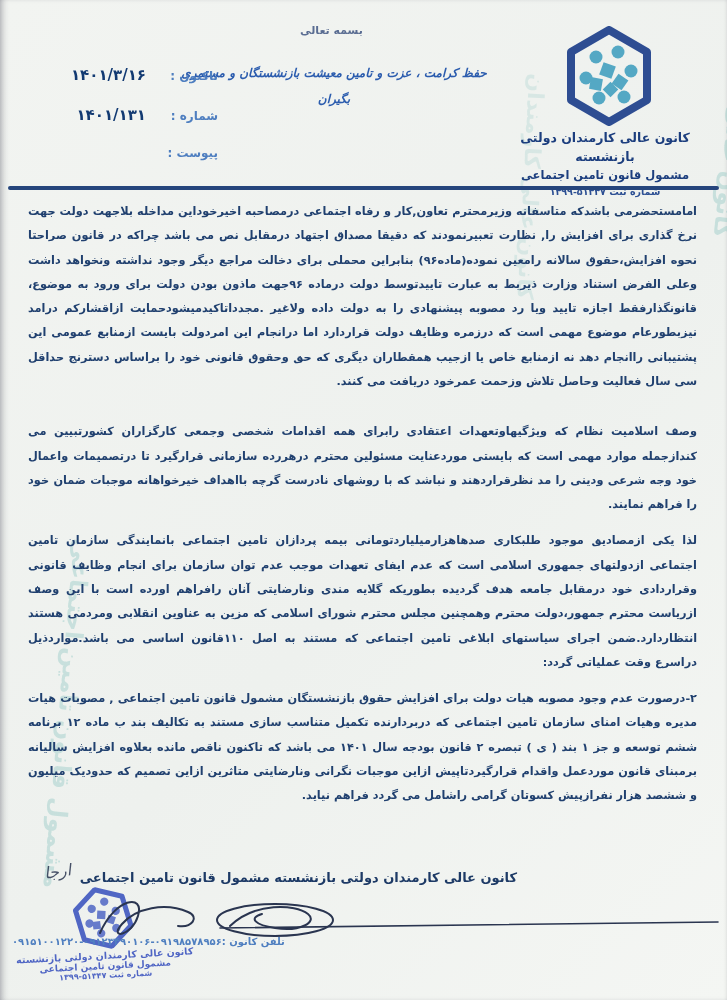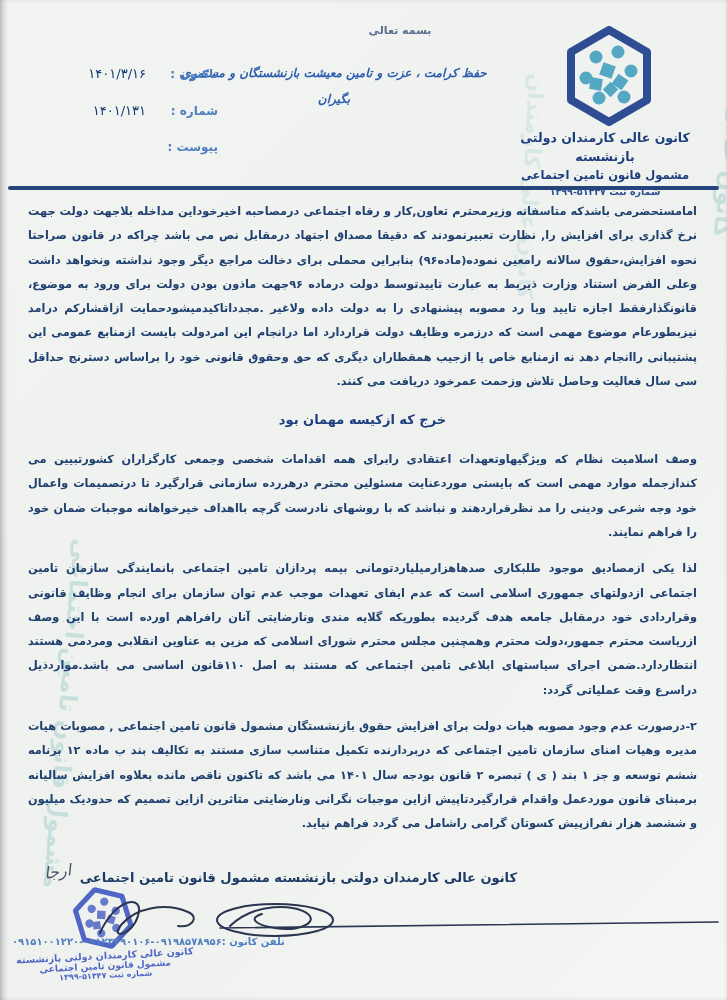--- a/index.html
+++ b/index.html
@@ -12,38 +12,38 @@
     width:727px;height:1000px;
     margin:0 auto;
     background:linear-gradient(135deg,#f2f4f1 0%,#eef1ee 55%,#f4f6f3 100%);
     overflow:hidden;
     box-shadow:inset 6px 0 8px -6px rgba(40,40,60,.55), inset -2px 0 4px -3px rgba(40,40,60,.25);
     direction:rtl;
   }
   
   .bismillah{
     position:absolute;top:24px;left:300px;width:200px;
-    text-align:center;font-size:11px;color:#5a6d92;font-weight:700;
+    text-align:left;font-size:11px;color:#5a6d92;font-weight:700;
   }
   .logo-box{position:absolute;top:26px;right:68px;width:100px;height:100px;}
   .org-block{
     position:absolute;top:128px;right:22px;width:200px;text-align:center;
     color:#1c3e7e;line-height:1.55;
   }
   .org-name1{font-size:12.5px;font-weight:700;}
   .org-name2{font-size:11.5px;font-weight:700;}
   .org-reg{font-size:9.5px;font-weight:700;color:#2c4f93;}
   .motto{
     position:absolute;top:60px;right:228px;width:330px;text-align:center;
     color:#2b5cae;font-weight:700;font-size:12px;line-height:2.2;font-style:italic;
   }
   .fields{position:absolute;top:66px;left:18px;width:200px;font-size:12px;}
   .field-row{display:flex;flex-direction:row;align-items:baseline;margin-bottom:22px;}
   .field-label{color:#4f7fc0;font-weight:700;width:72px;}
-  .field-value{color:#123a72;font-weight:400;font-size:13px;letter-spacing:.5px;}
+  .field-value{color:#123a72;font-weight:700;font-size:15px;letter-spacing:.5px;}
   .rule{
     position:absolute;top:186px;left:8px;right:8px;height:4px;
     background:#25457c;border-radius:2px;
   }
   
   .body-text{
     position:absolute;top:200px;right:30px;left:28px;bottom:112px;
     color:#20406f;font-size:11.3px;font-weight:700;
     text-align:justify;line-height:2.15;overflow:hidden;
   }
@@ -138,21 +138,20 @@
       <span class="field-label">پیوست :</span>
       <span class="field-value"></span>
     </div>
   </div>
 
   <div class="rule"></div>
 
   <div class="body-text">
     <p>امامستحضرمی باشدکه متاسفانه وزیرمحترم تعاون,کار و رفاه اجتماعی  درمصاحبه اخیرخوداین مداخله بلاجهت دولت جهت نرخ گذاری برای افزایش را, نظارت تعبیرنمودند که دقیقا مصداق اجتهاد درمقابل نص می باشد چراکه در قانون صراحتا نحوه افزایش،حقوق سالانه رامعین نموده(ماده۹۶) بنابراین محملی برای دخالت مراجع دیگر وجود نداشته ونخواهد داشت وعلی الفرض استناد وزارت ذیربط به عبارت تاییدتوسط دولت درماده ۹۶جهت ماذون بودن دولت برای ورود به موضوع، قانونگذارفقط اجازه تایید ویا رد مصوبه پیشنهادی را به دولت داده ولاغیر .مجدداتاکیدمیشودحمایت ازاقشارکم درامد نیزبطورعام موضوع مهمی است که درزمره وظایف دولت قراردارد اما درانجام این امردولت بایست ازمنابع عمومی این پشتیبانی راانجام دهد نه ازمنابع خاص یا ازجیب همقطاران دیگری که حق وحقوق قانونی خود را براساس دسترنج حداقل سی سال فعالیت وحاصل تلاش وزحمت عمرخود دریافت می کنند.</p>
     <div class="poem">
-      <span>خرج که ازکیسه مهمان بود</span>
     </div>
     <p>وصف اسلامیت نظام که ویژگیهاوتعهدات اعتقادی رابرای همه اقدامات شخصی وجمعی کارگزاران کشورتبیین می کندازجمله موارد مهمی است که بایستی موردعنایت مسئولین محترم درهررده سازمانی قرارگیرد تا درتصمیمات واعمال خود وجه شرعی ودینی را مد نظرقراردهند و نباشد که با روشهای نادرست گرچه بااهداف خیرخواهانه موجبات ضمان خود را فراهم نمایند.</p>
     <p>لذا یکی ازمصادیق موجود طلبکاری صدهاهزارمیلیاردتومانی بیمه پردازان تامین اجتماعی بانمایندگی سازمان تامین اجتماعی ازدولتهای جمهوری اسلامی است که عدم ایفای تعهدات موجب عدم توان سازمان برای انجام وظایف قانونی وقراردادی خود درمقابل جامعه هدف گردیده بطوریکه گلایه مندی ونارضایتی آنان رافراهم اورده است با این وصف ازریاست محترم جمهور،دولت محترم وهمچنین مجلس محترم شورای اسلامی که مزین به عناوین انقلابی ومردمی هستند انتظاردارد.ضمن اجرای سیاستهای ابلاغی تامین اجتماعی که مستند به اصل ۱۱۰قانون اساسی می باشد.مواردذیل دراسرع وقت عملیاتی گردد:</p>
     <p>۲-درصورت عدم  وجود مصوبه هیات دولت برای افزایش حقوق بازنشستگان مشمول قانون تامین اجتماعی , مصوبات هیات مدیره وهیات امنای سازمان تامین اجتماعی که دربردارنده تکمیل متناسب سازی مستند به تکالیف بند ب ماده ۱۲ برنامه ششم توسعه و جز ۱ بند ( ی ) تبصره ۲ قانون بودجه سال ۱۴۰۱ می باشد که تاکنون ناقص مانده بعلاوه افزایش سالیانه برمبنای قانون موردعمل واقدام قرارگیردتاپیش ازاین موجبات نگرانی ونارضایتی متاثرین ازاین تصمیم که حدودیک میلیون و ششصد هزار نفرازپیش کسوتان گرامی راشامل می گردد فراهم نیاید.</p>
 
   </div>
 
   <div class="closing-hw">ارجا</div>
   <div class="closing">کانون عالی کارمندان دولتی بازنشسته مشمول قانون تامین اجتماعی</div>
 

